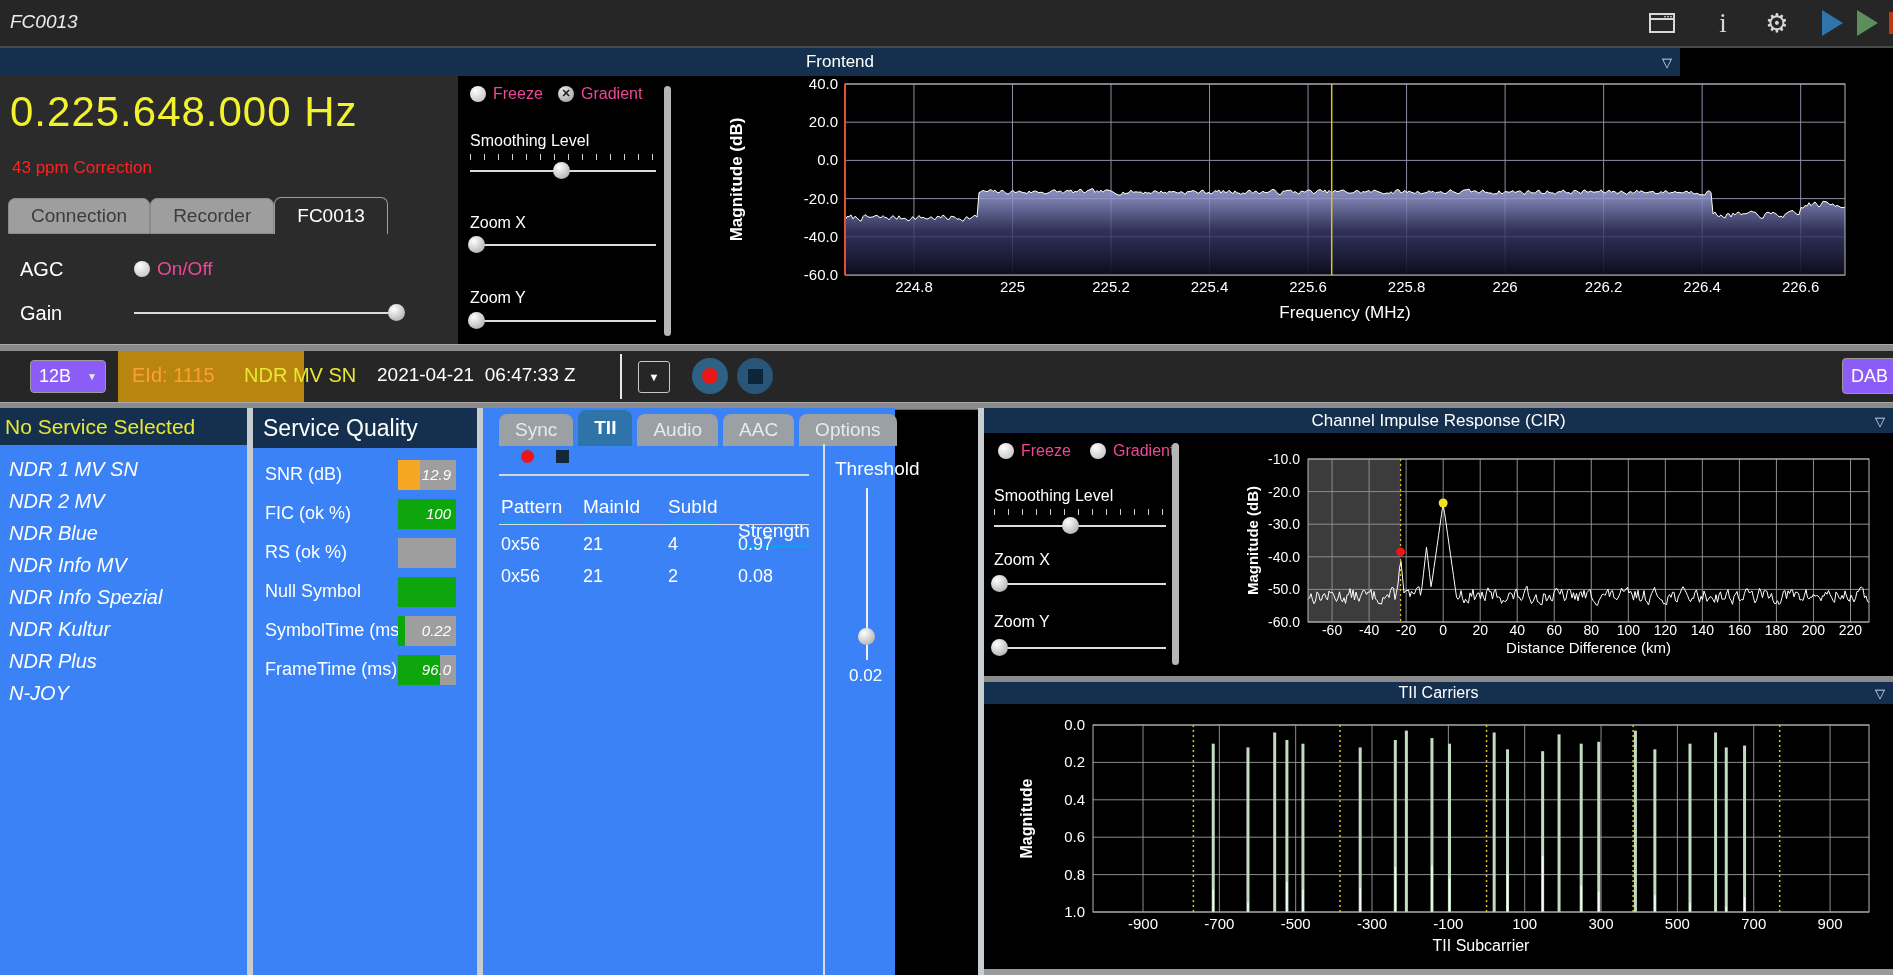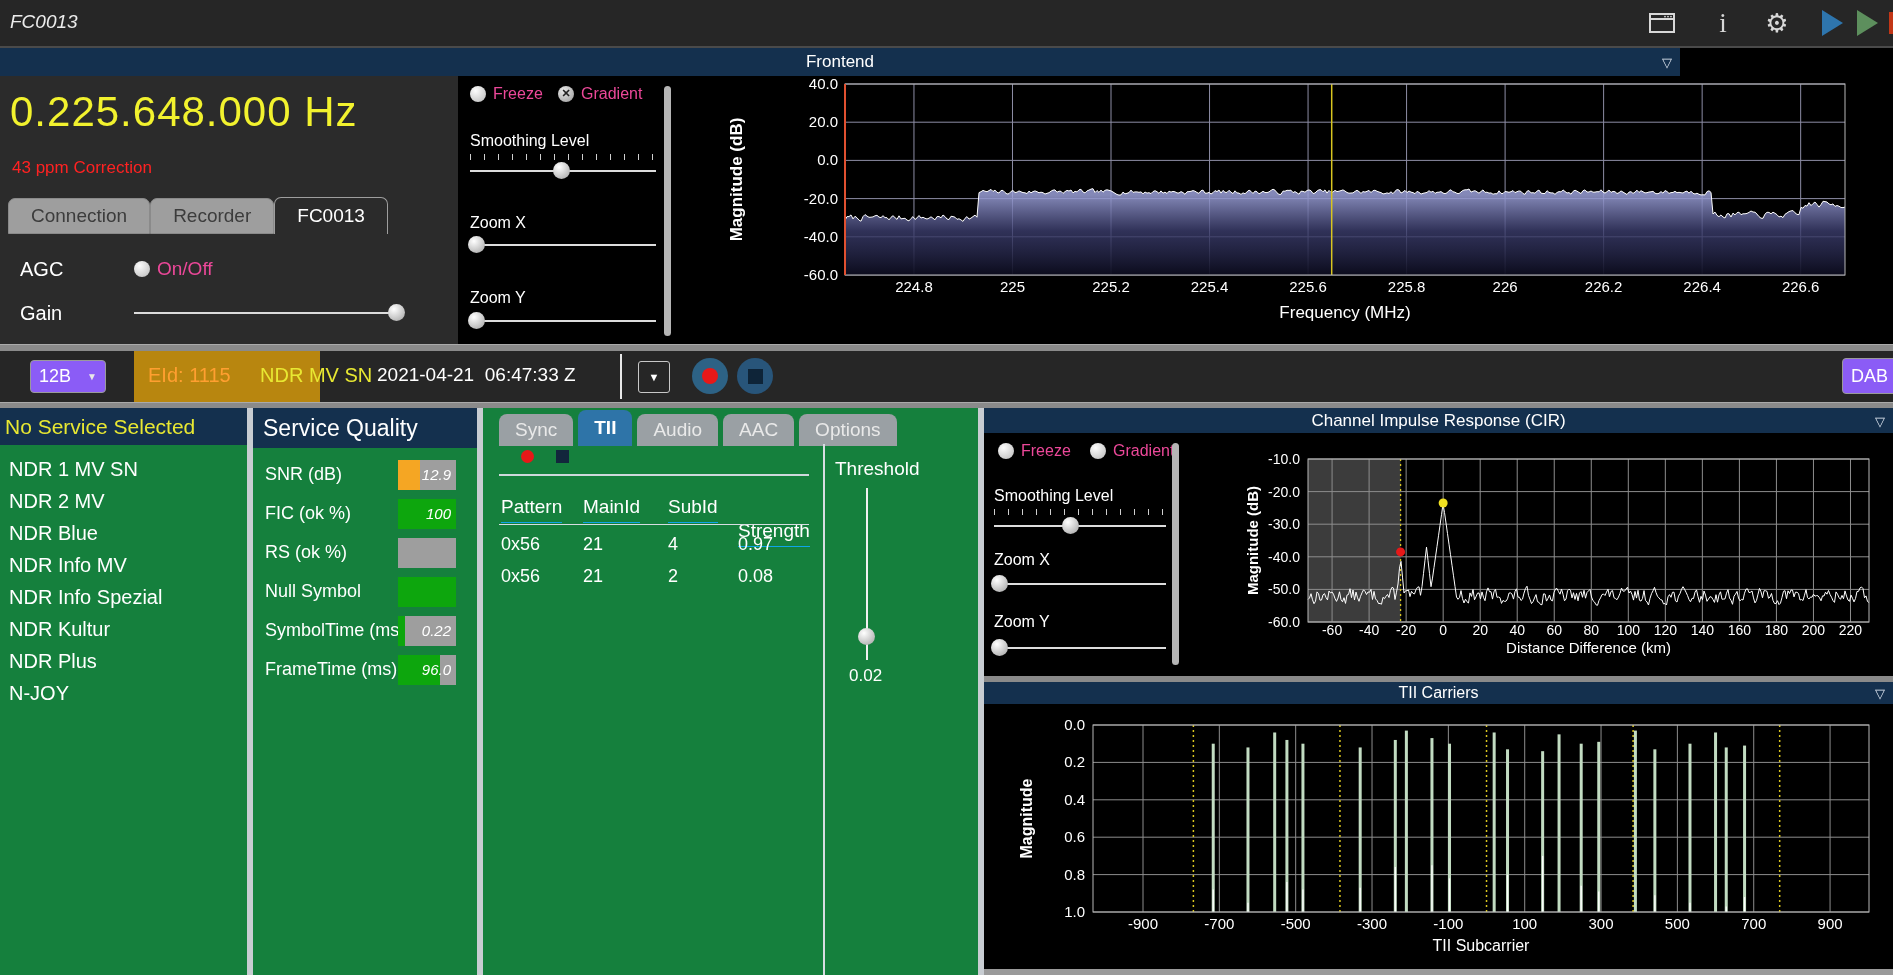--- a/index.html
+++ b/index.html
@@ -38,21 +38,21 @@
   .ticks{height:6px;background:repeating-linear-gradient(to right,#cfcfcf 0 1px,transparent 1px 14px);}
   .vscroll{width:7px;background:#b5b5b5;border-radius:4px;}
   
   #toolbar{left:0;top:351px;width:1893px;height:51px;background:#262626;}
   .hsplit{left:0;width:1893px;height:7px;background:#8a8a8a;border-top:1px solid #aaa;border-bottom:1px solid #666;}
   .combo{background:#8b5cf6;border:1px solid #9a9a9a;border-radius:4px;color:#fff;font-size:18px;
          display:flex;align-items:center;justify-content:space-between;padding:0 8px;}
   .combo .car{font-size:10px;margin-left:8px;color:#e8e8e8;}
   
   .vsplit{top:408px;height:567px;width:6px;background:#c8cdd2;}
-  .steel{background:#15803d;}
+  .steel{background:#3b82f6;}
   #svc-list .item{height:32px;display:flex;align-items:center;padding-left:9px;font-size:20px;color:#fff;}
   .q-row{position:absolute;left:0;width:224px;height:30px;}
   .q-row .ql{position:absolute;left:12px;top:4px;font-size:18px;color:#fff;white-space:nowrap;}
   .q-bar{position:absolute;left:145px;top:0;width:58px;height:30px;background:#9e9e9e;}
   .q-fill{position:absolute;left:0;top:0;bottom:0;}
   .q-val{position:absolute;right:5px;top:6px;font-size:15px;color:#fff;font-style:italic;}
   .t-tabs{left:16px;top:2px;height:36px;display:flex;align-items:flex-end;}
   .t-tab{height:32px;padding:0 16px;display:flex;align-items:center;font-size:19px;background:#9aa0a4;
          color:#e9e9e9;border-radius:8px 8px 0 0;margin-right:5px;}
   .t-tab.active{background:#2e74a8;color:#fff;height:36px;font-weight:bold;}
@@ -181,21 +181,21 @@
       <rect x="185" y="8" width="1000" height="191" fill="none" stroke="#b8b8b8" stroke-width="1"></rect>
       <line x1="185" y1="8" x2="185" y2="199" stroke="#e05030" stroke-width="2"></line>
     </svg>
 
   <div class="abs hsplit" style="top:344px;"></div>
   <div id="toolbar" class="abs">
     <div class="abs combo" style="left:30px;top:9px;width:58px;height:31px;">
       <span>12B</span>
         <span class="car">▼</span>
     </div>
-    <div class="abs" style="left:134px;top:0;width:300px;height:41px;background:#262626;">
+    <div class="abs" style="left:118px;top:0;width:300px;height:41px;background:#262626;">
       <div class="abs q-fill" style="height: 51px; width: 62%; background: rgb(184, 134, 15);"></div>
       <div class="abs" style="left:14px;top:13px;font-size:20px;color:#ff9f30;">EId: 1115</div>
       <div class="abs" style="left:126px;top:13px;font-size:20px;color:#e8e832;">NDR MV SN</div>
     </div>
     <div class="abs" style="left:377px;top:13px;font-size:19px;color:#fff;white-space:pre;">2021-04-21  06:47:33 Z</div>
     <div class="abs" style="left:620px;top:3px;width:2px;height:45px;background:#e8e8e8;"></div>
     <div class="abs" style="left:638px;top:10px;width:30px;height:30px;border:1px solid #c8c8c8;border-radius:3px;display:flex;align-items:center;justify-content:center;font-size:11px;">▼</div>
     <div class="abs" style="left:692px;top:7px;width:36px;height:36px;border-radius:50%;background:#2d6285;display:flex;align-items:center;justify-content:center;">
       <div style="width:16px;height:16px;border-radius:50%;background:#e81818;"></div>
     </div>
@@ -205,21 +205,21 @@
     <div class="abs combo" style="left:1842px;top:7px;width:56px;height:34px;">
       <span>DAB</span>
     </div>
   </div>
   <div class="abs hsplit" style="top:402px;height:6px;"></div>
 
   <div class="abs steel" style="left:0;top:408px;width:247px;height:567px;">
     <div class="navy" style="height:37px;display:flex;align-items:center;overflow:hidden;">
       <span style="margin-left:5px;font-size:21px;color:#e8e832;white-space:nowrap;">No Service Selected</span>
     </div>
-    <div id="svc-list" style="padding-top:8px;">
+    <div id="svc-list" style="padding-top:8px;font-style:italic;">
         <div class="item">NDR 1 MV SN</div>
         <div class="item">NDR 2 MV</div>
         <div class="item">NDR Blue</div>
         <div class="item">NDR Info MV</div>
         <div class="item">NDR Info Spezial</div>
         <div class="item">NDR Kultur</div>
         <div class="item">NDR Plus</div>
         <div class="item">N-JOY</div>
       </div>
   </div>
@@ -269,21 +269,21 @@
           <div class="ql">FrameTime (ms)</div>
           <div class="q-bar">
             <div class="q-fill" style="width: 72%; background: rgb(13, 166, 13);"></div>
             <div class="q-val">96.0</div>
           </div>
         </div>
       </div>
   </div>
   <div class="abs vsplit" style="left:477px;"></div>
 
-  <div class="abs steel" style="left:483px;top:408px;width:495px;height:567px;">
+  <div class="abs steel" style="left:483px;top:408px;width:412px;height:567px;">
     <div class="abs t-tabs">
         <div class="t-tab">Sync</div>
         <div class="t-tab active">TII</div>
         <div class="t-tab">Audio</div>
         <div class="t-tab">AAC</div>
         <div class="t-tab">Options</div>
       </div>
     <div class="abs" style="left:38px;top:42px;width:13px;height:13px;border-radius:50%;background:#e81818;"></div>
     <div class="abs" style="left:73px;top:42px;width:13px;height:13px;background:#12263c;"></div>
     <div class="abs" style="left:16px;top:66px;width:310px;height:2px;background:#cfd8dc;"></div>

